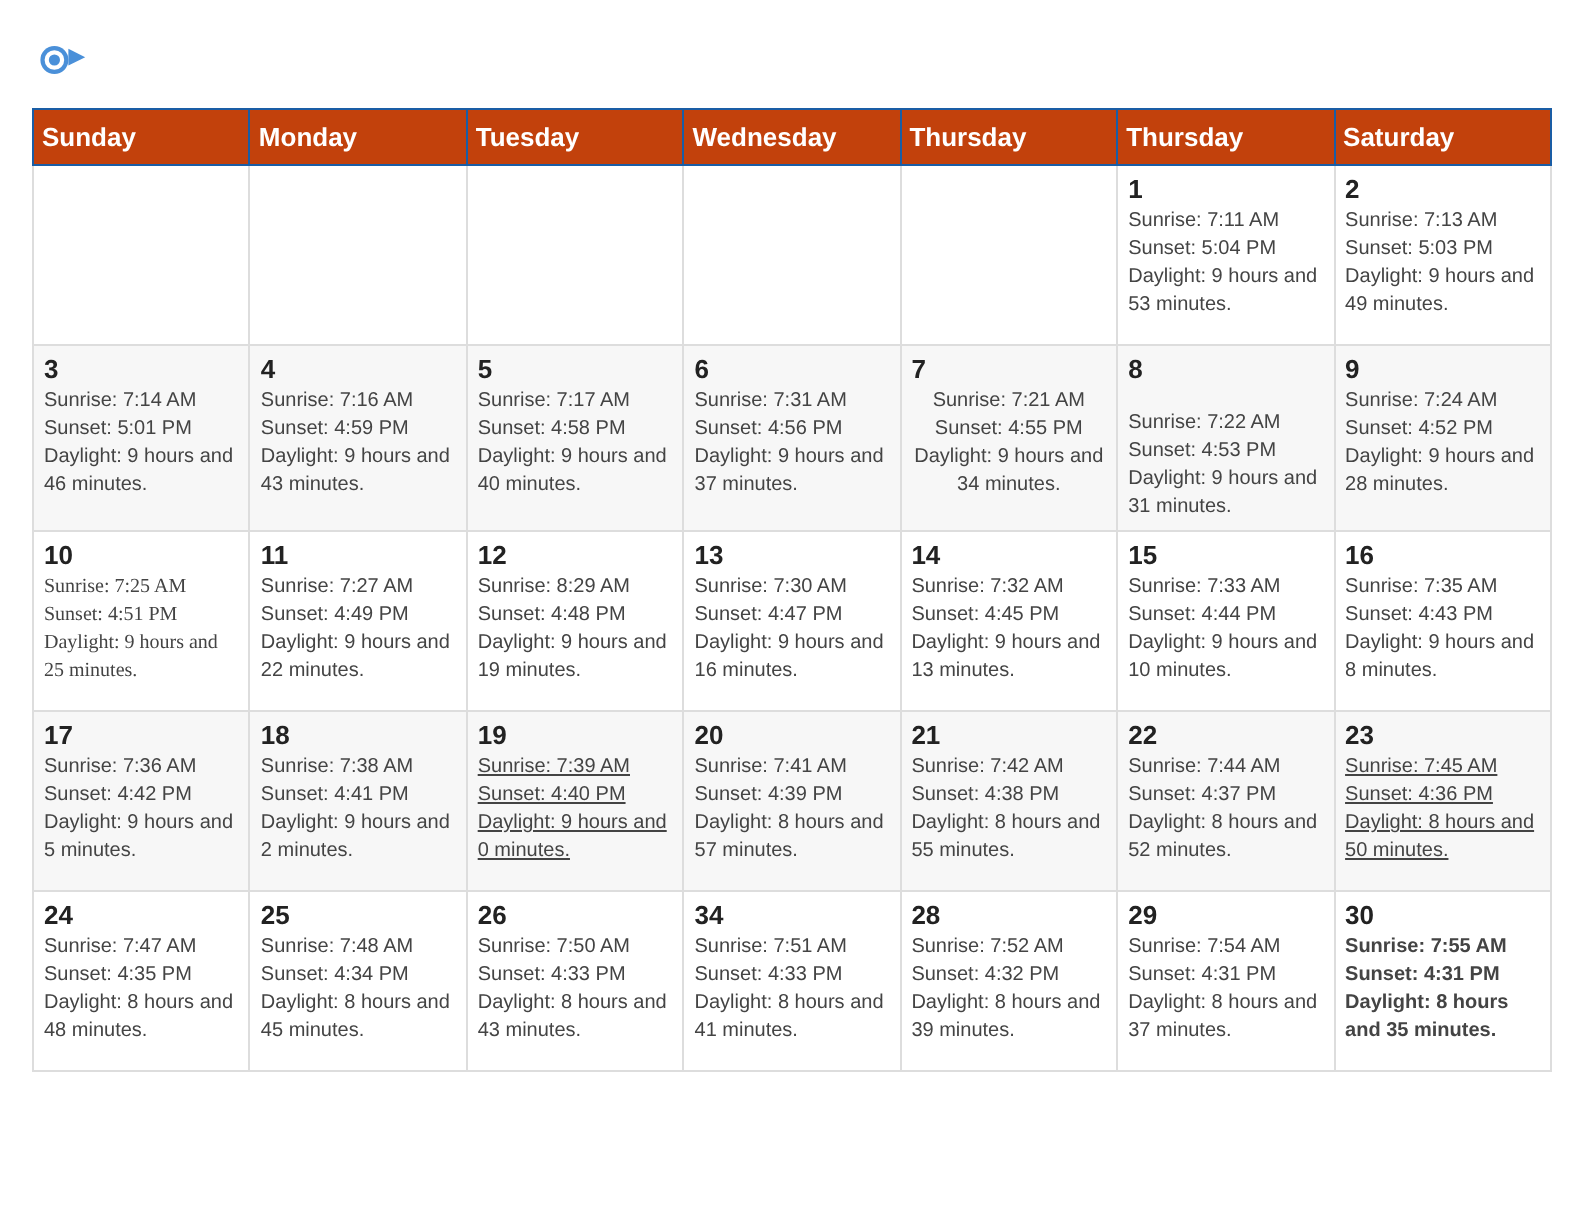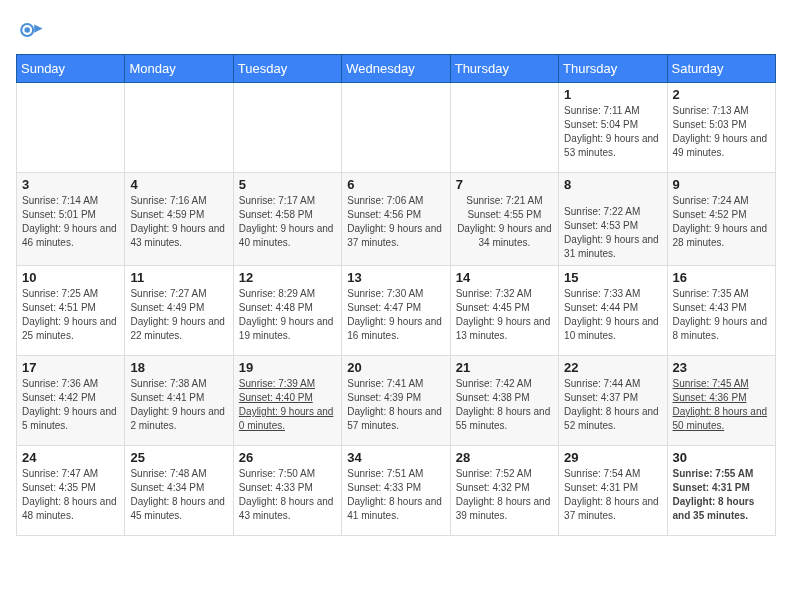--- a/index.html
+++ b/index.html
@@ -36,24 +36,24 @@
     .location {
       font-size: 14px;
       color: #555;
     }
     table {
       width: 100%;
       border-collapse: collapse;
       table-layout: fixed;
     }
     thead th {
-      background-color: #3b82f6;
+      background-color: #c2410c;
       color: #fff;
       font-size: 13px;
-      font-weight: normal;
+      font-weight: bold;
       padding: 6px 4px;
       text-align: left;
       border: 1px solid #1a5da5;
     }
     tbody td {
       border: 1px solid #ddd;
       vertical-align: top;
       padding: 4px 5px;
       font-size: 10.5px;
       color: #333;
@@ -149,21 +149,21 @@
 Daylight: 9 hours and 43 minutes.</div>
         </td>
         <td>
           <span class="day-number">5</span>
           <div class="day-info" style="white-space: pre-line;">Sunrise: 7:17 AM
 Sunset: 4:58 PM
 Daylight: 9 hours and 40 minutes.</div>
         </td>
         <td>
           <span class="day-number">6</span>
-          <div class="day-info" style="white-space: pre-line;">Sunrise: 7:06 AM
+          <div class="day-info" style="white-space: pre-line;">Sunrise: 7:31 AM
 Sunset: 4:56 PM
 Daylight: 9 hours and 37 minutes.</div>
         </td>
         <td>
           <span class="day-number">7</span>
           <div class="day-info" style="white-space: pre-line; text-align: center;">Sunrise: 7:21 AM
 Sunset: 4:55 PM
 Daylight: 9 hours and 34 minutes.</div>
         </td>
         <td>
@@ -175,21 +175,21 @@
         <td>
           <span class="day-number">9</span>
           <div class="day-info" style="white-space: pre-line;">Sunrise: 7:24 AM
 Sunset: 4:52 PM
 Daylight: 9 hours and 28 minutes.</div>
         </td>
       </tr>
       <tr>
         <td>
           <span class="day-number">10</span>
-          <div class="day-info" style="white-space: pre-line;">Sunrise: 7:25 AM
+          <div class="day-info" style="white-space: pre-line; font-family: Liberation Serif, serif;">Sunrise: 7:25 AM
 Sunset: 4:51 PM
 Daylight: 9 hours and 25 minutes.</div>
         </td>
         <td>
           <span class="day-number">11</span>
           <div class="day-info" style="white-space: pre-line;">Sunrise: 7:27 AM
 Sunset: 4:49 PM
 Daylight: 9 hours and 22 minutes.</div>
         </td>
         <td>

